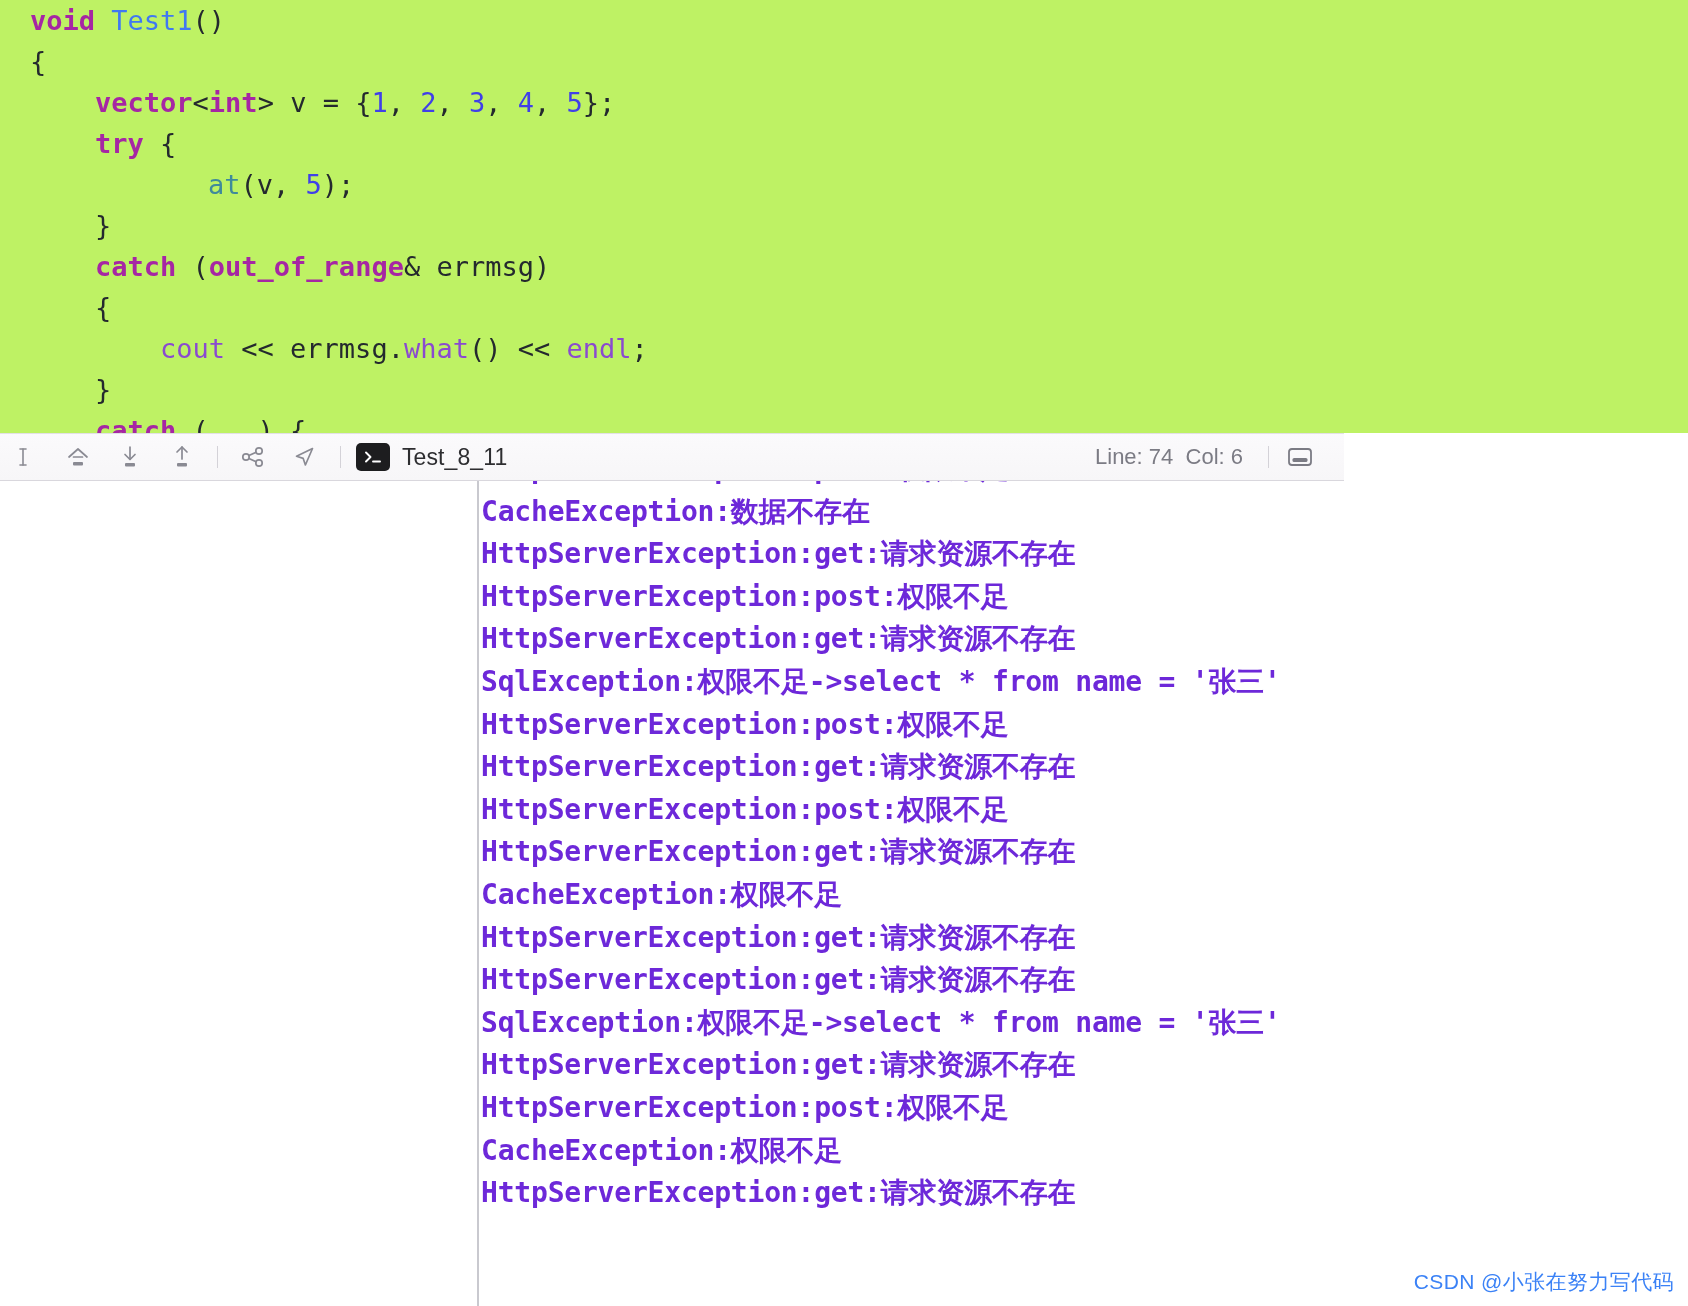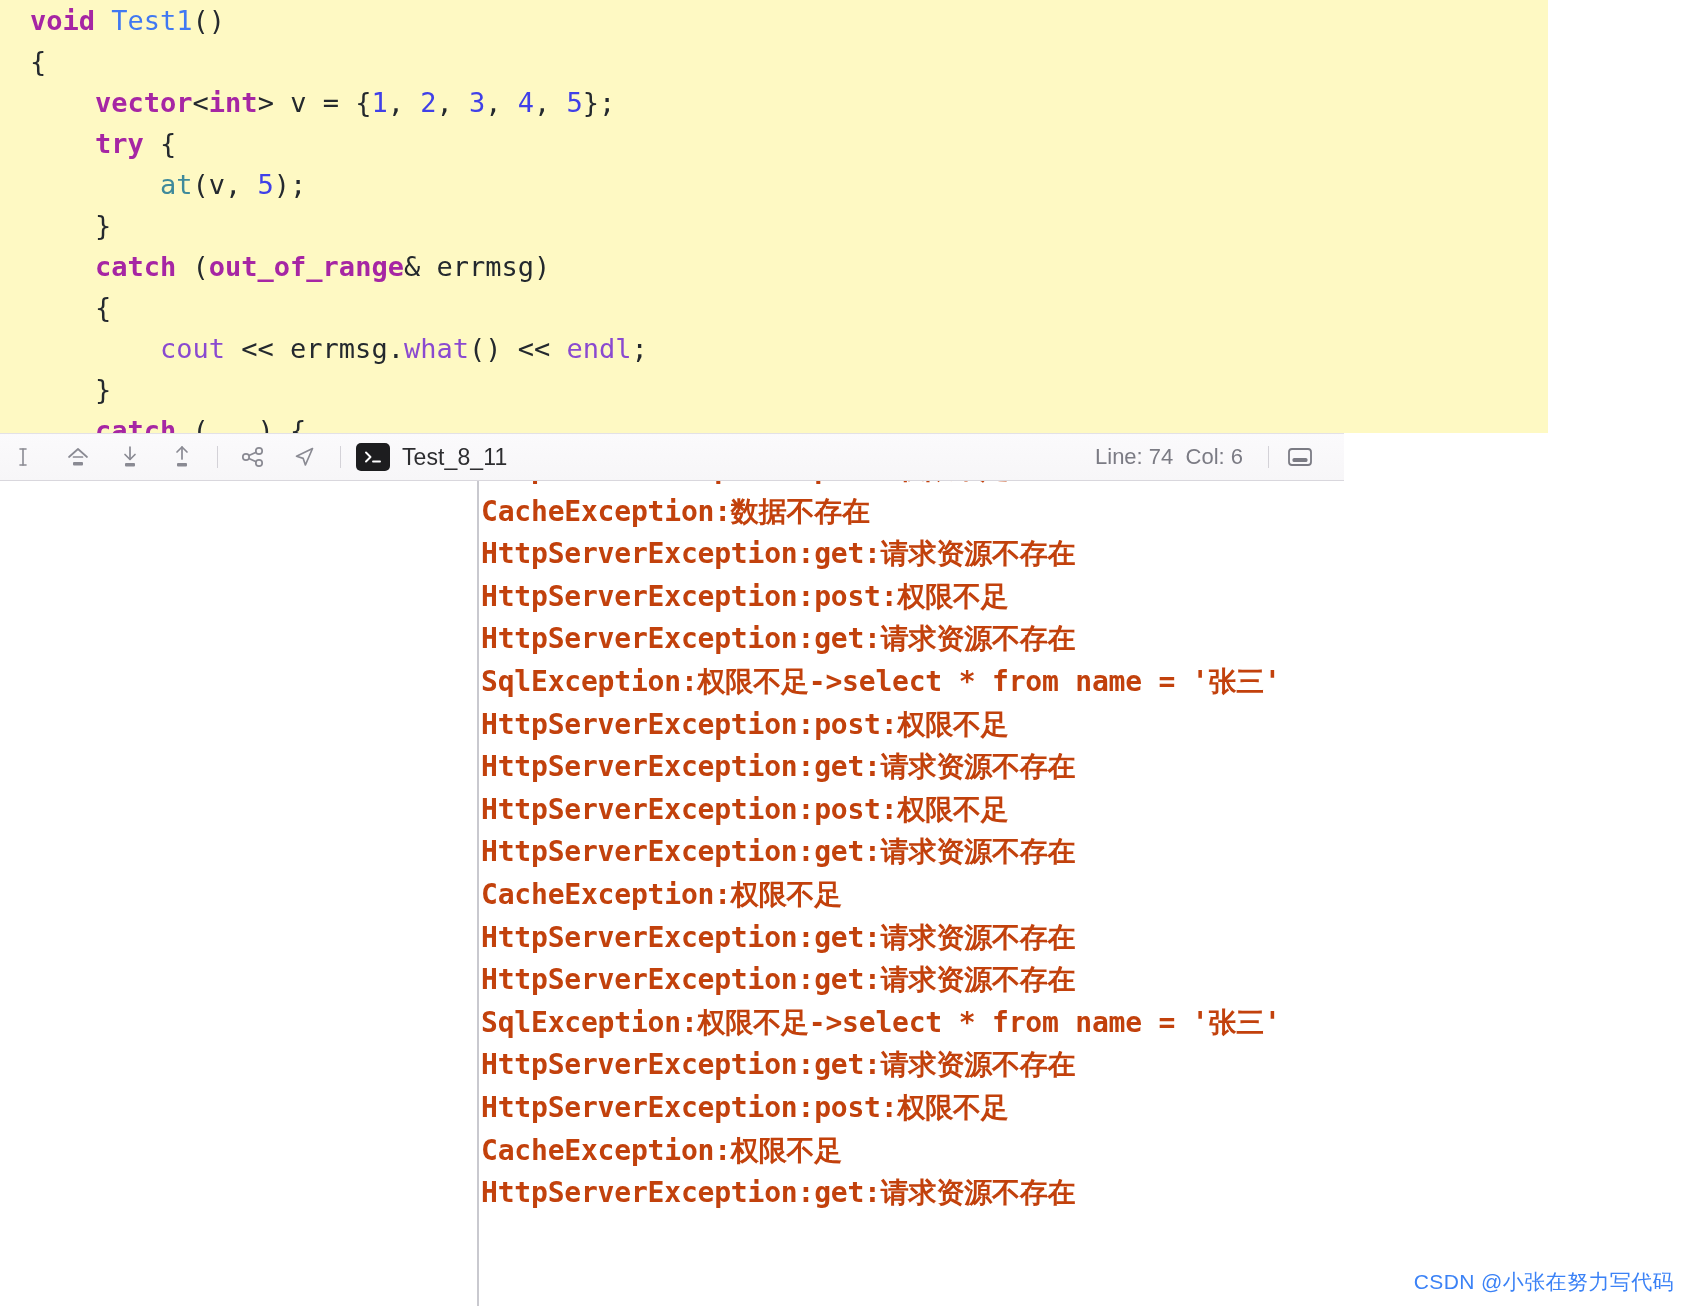--- a/index.html
+++ b/index.html
@@ -13,43 +13,43 @@
     height: 1306px;
     position: relative;
     overflow: hidden;
     font-family: "Liberation Sans", sans-serif;
   }
 
   
   #editor-pane {
     position: absolute;
     left: 0; top: 0;
-    width: 1548px;
+    width: 1688px;
     height: 433px;
-    background: #fef9c3;
+    background: #bef264;
     overflow: hidden;
   }
   #code-block {
     font-family: "DejaVu Sans Mono", "Liberation Mono", monospace;
     font-size: 27px;
     line-height: 41px;
     white-space: pre;
     padding: 0px 0 0 0;
     margin: 0;
     color: #24292e;
   }
   .code-line {
     white-space: pre;
     height: 41px;
     padding-left: 30px;
   }
   .kw       { color: #a626a4; font-weight: bold; }
   .kw-plain { color: #a626a4; font-weight: bold; }
   .type     { color: #4078f2; }
-  .fn       { color: #3f8a9b; }
+  .fn       { color: #3f8a9b; margin-left: 48px; }
   .num      { color: #4040e8; }
   .punct    { color: #24292e; }
   .plain    { color: #24292e; }
   .member   { color: #8a4ad0; }
 
   
   #status-bar {
     position: absolute;
     left: 0;
     top: 433px;
@@ -140,21 +140,21 @@
   #console-output {
     position: absolute;
     left: 481px;
     top: -33px;
     margin: 0;
     padding: 0;
     font-family: "DejaVu Sans Mono", "Liberation Mono", monospace;
     font-size: 28px;
     font-weight: bold;
     line-height: 42.6px;
-    color: #c2410c;
+    color: #6d28d9;
     white-space: pre;
     letter-spacing: -0.2px;
   }
   .console-line { white-space: pre; height: 42.6px; }
 
   
   #watermark {
     position: absolute;
     right: 14px;
     bottom: 10px;

